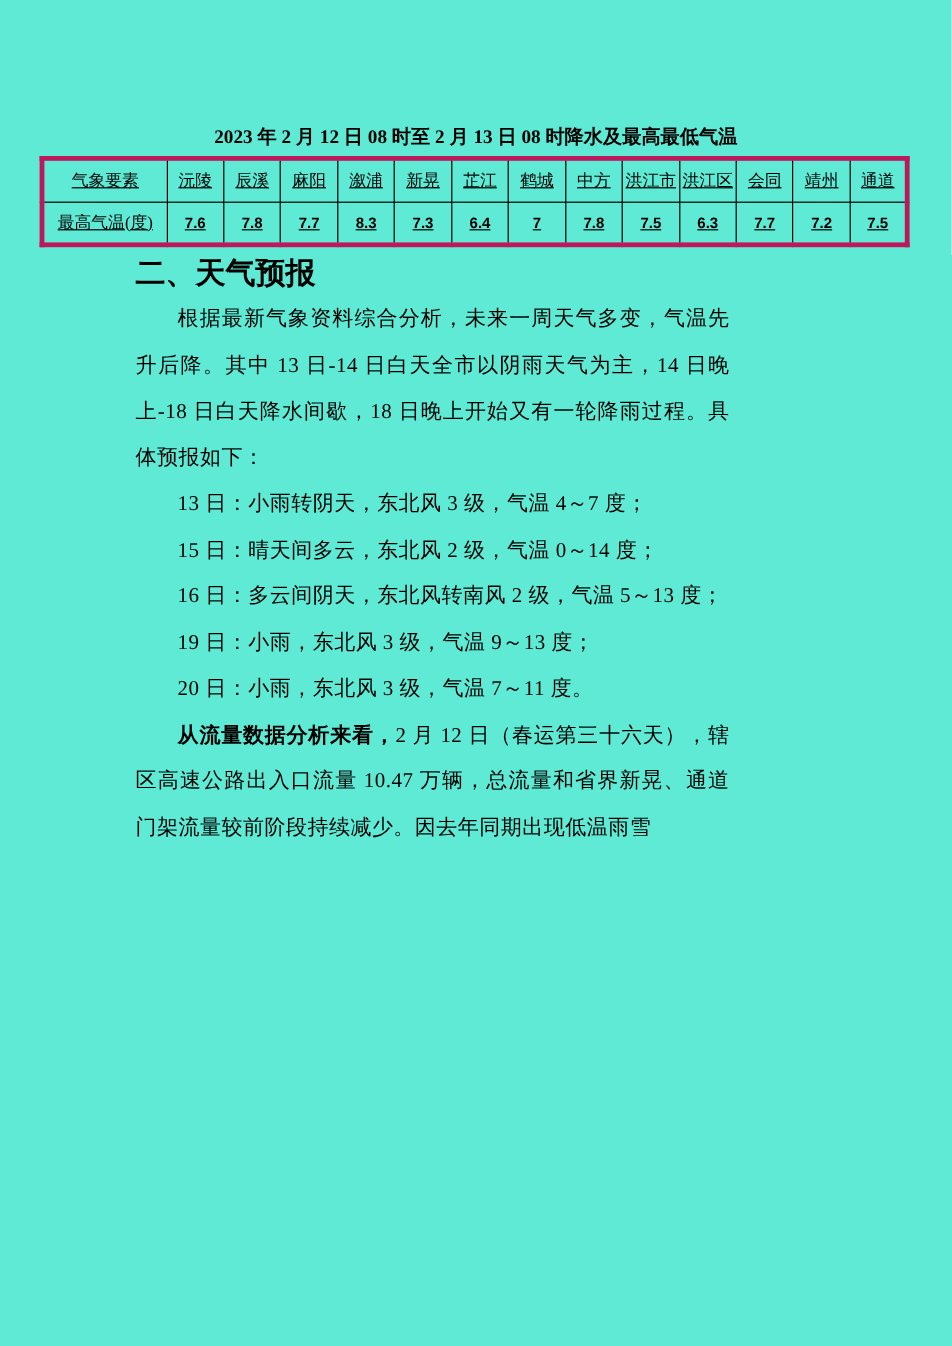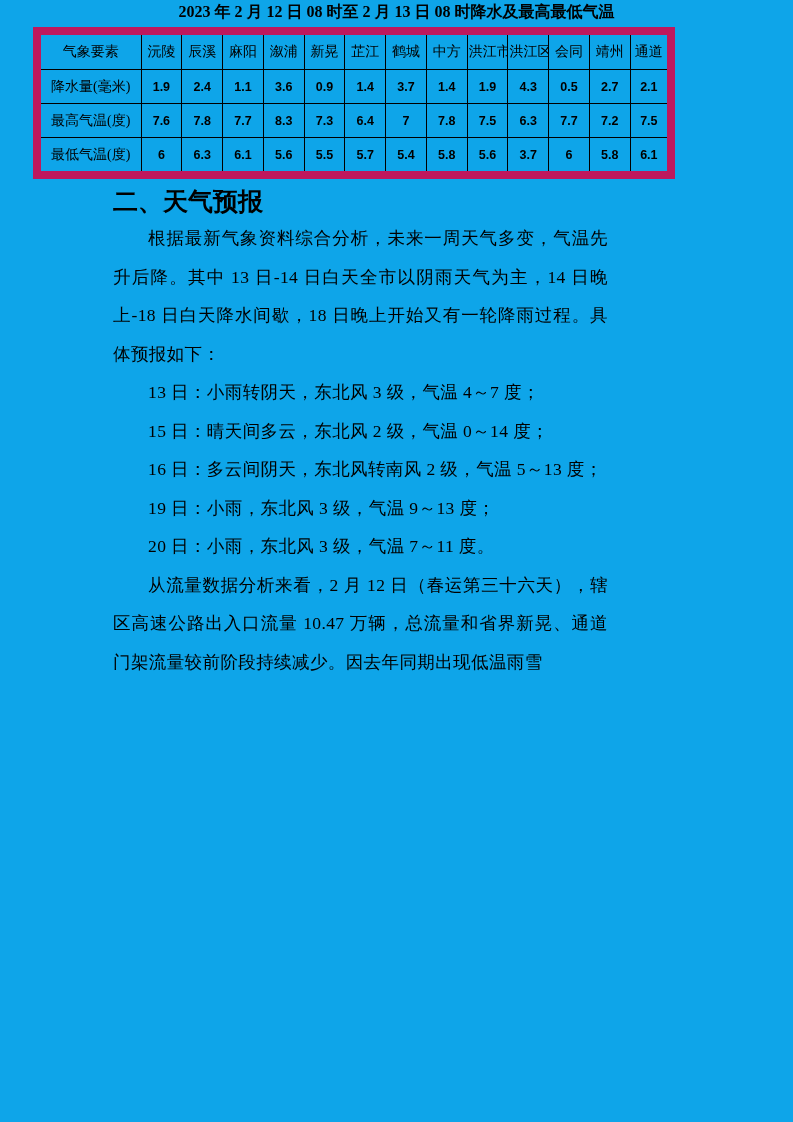--- a/index.html
+++ b/index.html
@@ -1,38 +1,40 @@
 <!DOCTYPE html>
 <html><head>
 <meta charset="utf-8">
 <style>
   html, body { margin: 0; padding: 0; background: #e8e8e8; }
   .page {
     width: 793px;
     height: 1122px;
-    background: #0ea5e9;
+    background: #5eead4;
     margin: 0 auto;
     box-sizing: border-box;
+    padding-top: 103px;
     font-family: "Liberation Serif", "DejaVu Serif", serif;
     color: #000000;
     overflow: hidden;
   }
   .doc-title {
     text-align: center;
     font-weight: bold;
     font-size: 16px;
     line-height: 24px;
     margin: 0;
   }
   table.weather-table {
     border-collapse: collapse;
     table-layout: fixed;
-    width: 642px;
+    width: 725px;
     margin: 3px 0 0 33px;
-    border: 8px solid #be185d;
+    border: 4px solid #be185d;
+    text-decoration: underline;
   }
   table.weather-table td {
     border: 1px solid #000;
     text-align: center;
     vertical-align: middle;
     padding: 0 1px;
     height: 33px;
     font-size: 14px;
     overflow: hidden;
     white-space: nowrap;
@@ -54,21 +56,21 @@
     margin-left: 113px;
     width: 495px;
     font-size: 17.5px;
     line-height: 38.5px;
     letter-spacing: 0.4px;
     text-align: justify;
     margin-top: 3px;
   }
   .content p { margin: 0; text-indent: 2em; }
   .bold-line { font-weight: bold; }
-  .lead-bold { font-weight: normal; margin-top: 28px; }
+  .lead-bold { font-weight: bold; margin-top: 28px; }
 </style>
 </head>
 <body>
 
 <div class="page">
 
   <p class="doc-title">2023 年 2 月 12 日 08 时至 2 月 13 日 08 时降水及最高最低气温</p>
 
   <table class="weather-table">
     <colgroup>
@@ -98,66 +100,34 @@
         <td>芷江</td>
         <td>鹤城</td>
         <td>中方</td>
         <td>洪江市</td>
         <td>洪江区</td>
         <td>会同</td>
         <td>靖州</td>
         <td>通道</td>
       </tr>
       <tr>
-        <td>降水量(毫米)</td>
-        <td class="num">1.9</td>
-        <td class="num">2.4</td>
-        <td class="num">1.1</td>
-        <td class="num">3.6</td>
-        <td class="num">0.9</td>
-        <td class="num">1.4</td>
-        <td class="num">3.7</td>
-        <td class="num">1.4</td>
-        <td class="num">1.9</td>
-        <td class="num">4.3</td>
-        <td class="num">0.5</td>
-        <td class="num">2.7</td>
-        <td class="num">2.1</td>
-      </tr>
-      <tr>
         <td>最高气温(度)</td>
         <td class="num">7.6</td>
         <td class="num">7.8</td>
         <td class="num">7.7</td>
         <td class="num">8.3</td>
         <td class="num">7.3</td>
         <td class="num">6.4</td>
         <td class="num">7</td>
         <td class="num">7.8</td>
         <td class="num">7.5</td>
         <td class="num">6.3</td>
         <td class="num">7.7</td>
         <td class="num">7.2</td>
         <td class="num">7.5</td>
-      </tr>
-      <tr>
-        <td>最低气温(度)</td>
-        <td class="num">6</td>
-        <td class="num">6.3</td>
-        <td class="num">6.1</td>
-        <td class="num">5.6</td>
-        <td class="num">5.5</td>
-        <td class="num">5.7</td>
-        <td class="num">5.4</td>
-        <td class="num">5.8</td>
-        <td class="num">5.6</td>
-        <td class="num">3.7</td>
-        <td class="num">6</td>
-        <td class="num">5.8</td>
-        <td class="num">6.1</td>
       </tr>
     </tbody>
   </table>
 
   <div class="section-heading">二、天气预报</div>
 
   <div class="content">
     <p>根据最新气象资料综合分析，未来一周天气多变，气温先升后降。其中 13 日-14 日白天全市以阴雨天气为主，14 日晚上-18 日白天降水间歇，18 日晚上开始又有一轮降雨过程。具体预报如下：</p>
     <p>13 日：小雨转阴天，东北风 3 级，气温 4～7 度；</p>
     <p>15 日：晴天间多云，东北风 2 级，气温 0～14 度；</p>

